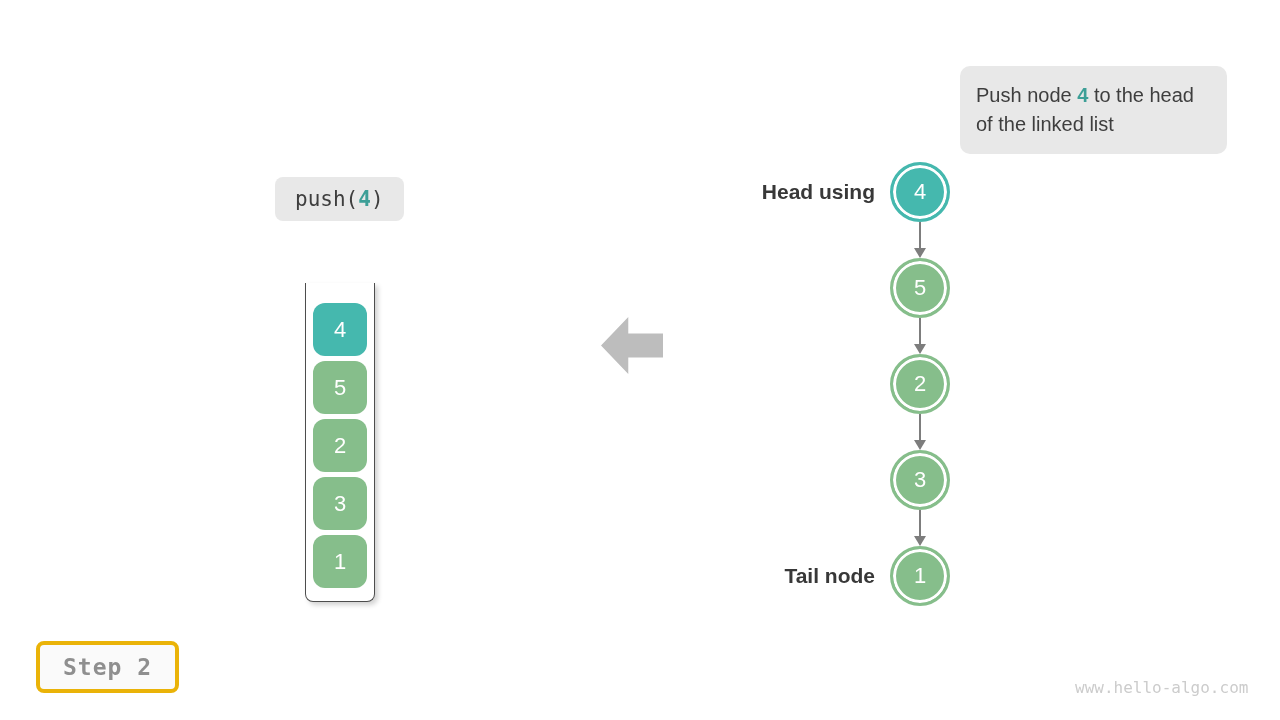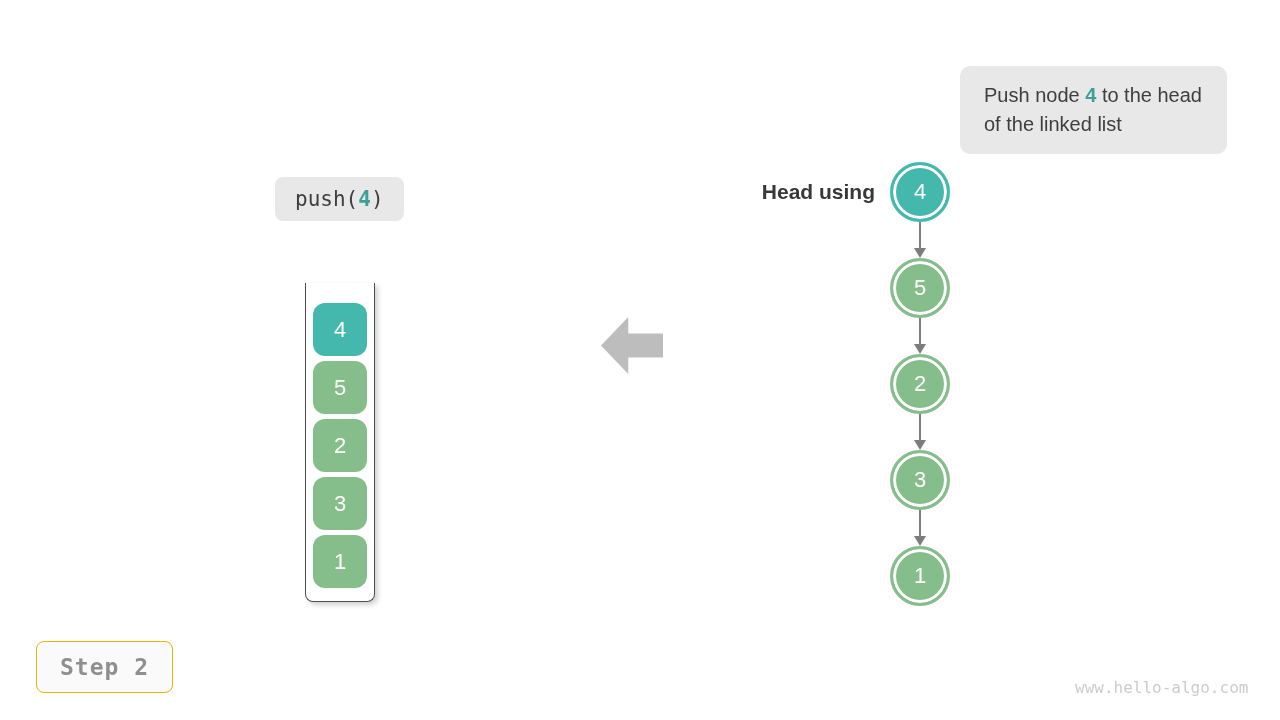--- a/index.html
+++ b/index.html
@@ -4,21 +4,21 @@
 <style>
   * { margin: 0; padding: 0; box-sizing: border-box; }
   html, body { width: 1280px; height: 720px; background: #ffffff; overflow: hidden; }
   body { font-family: "Liberation Sans", sans-serif; position: relative; }
 
   .canvas { position: absolute; inset: 0; width: 1280px; height: 720px; background: #ffffff; }
 
   
   .hint-box {
     position: absolute; left: 960px; top: 66px; width: 267px; min-height: 88px;
-    background: #e8e8e8; border-radius: 10px; padding: 15px 24px;
+    background: #e8e8e8; border-radius: 10px; padding: 15px 16px;
     font-size: 20px; line-height: 29px; color: #3e3e3e;
   }
   .hl-teal { color: #3d9f97; font-weight: 700; }
 
   
   .code-box {
     position: absolute; left: 275px; top: 177px; height: 44px;
     background: #e8e8e8; border-radius: 8px; padding: 0 20px;
     display: inline-flex; align-items: center;
     font-family: "DejaVu Sans Mono", monospace; font-size: 21px; color: #3e3e3e;
@@ -81,21 +81,21 @@
   
   .node-label {
     position: absolute; left: 675px; width: 200px; text-align: right;
     font-size: 21px; font-weight: 700; color: #383838; line-height: 30px;
   }
 
   
   .step-badge {
     position: absolute; left: 36px; top: 641px; height: 52px;
     padding: 0 23px; display: inline-flex; align-items: center;
-    background: #fafafa; border: 1px solid #eab308; border-radius: 8px;
+    background: #fafafa; border: 4px solid #eab308; border-radius: 8px;
     font-family: "DejaVu Sans Mono", monospace; font-size: 23px; font-weight: 600;
     letter-spacing: 1px; color: #8f8f8f;
   }
 
   
   .watermark {
     position: absolute; left: 1075px; top: 678px;
     font-family: "DejaVu Sans Mono", monospace; font-size: 16px; color: #cccccc;
   }
 </style>
@@ -119,20 +119,21 @@
     <div class="stack-item bg-green">5</div>
     <div class="stack-item bg-green">2</div>
     <div class="stack-item bg-green">3</div>
     <div class="stack-item bg-green">1</div>
   </div>
 
   <div class="block-arrow"></div>
 
 
   <div class="node-label" style="top:177px;">Head using</div>
+  <div class="node-label" style="top:561px;">Tail node</div>
 
   <div class="lnode bg-teal" style="top:162px;">4</div>
   <div class="lnode bg-green" style="top:258px;">5</div>
   <div class="lnode bg-green" style="top:354px;">2</div>
   <div class="lnode bg-green" style="top:450px;">3</div>
   <div class="lnode bg-green" style="top:546px;">1</div>
 
   <div class="connector" style="top:222px;">
     <div class="shaft"></div>
     <div class="head"></div>

